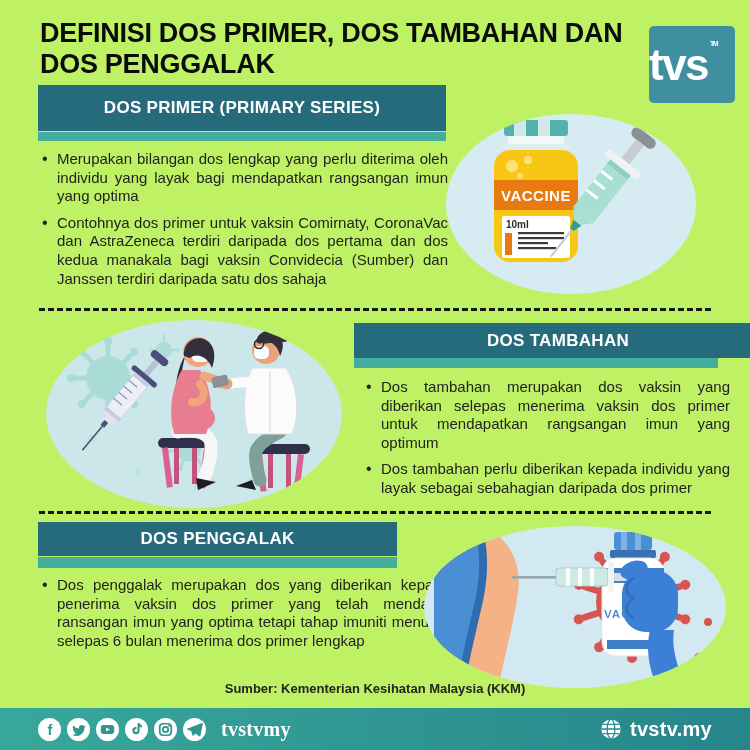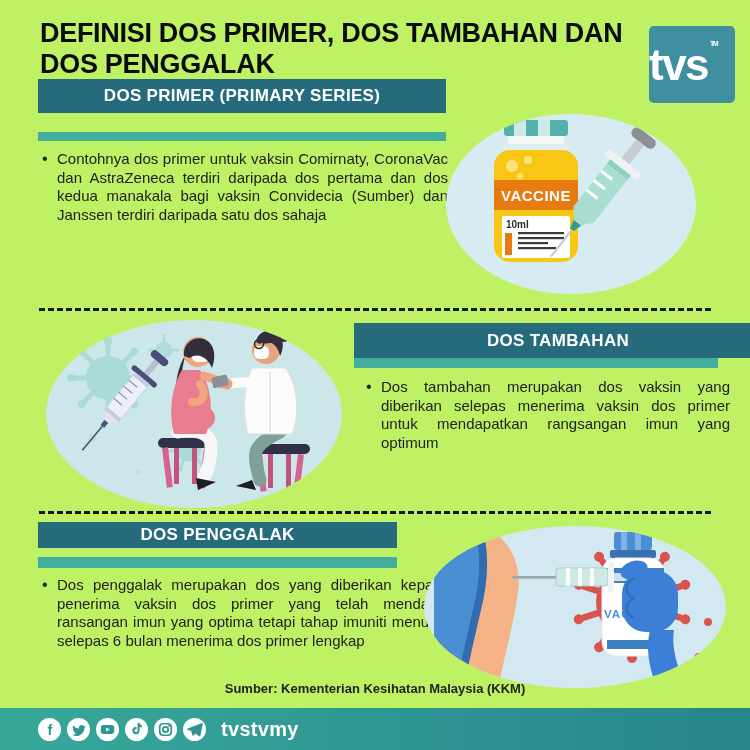--- a/index.html
+++ b/index.html
@@ -21,39 +21,40 @@
   .bullets li::before{content:"\2022";position:absolute;left:2px;top:-1px;font-size:16px;color:#222;}
   .divider{border-top:3px dashed #151515;height:0;}
   .blob{border-radius:50%;overflow:hidden;text-decoration:underline;}
   .blob svg{position:absolute;left:0;top:0;}
   .source{left:0;top:681px;width:750px;text-align:center;font-size:13px;font-weight:bold;color:#232323;}
   .footer{left:0;top:708px;width:750px;height:42px;box-sizing:border-box;
           background:linear-gradient(90deg,#38a89a,#27858c);
           display:flex;align-items:center;justify-content:space-between;padding:0 38px;}
   .social{display:flex;align-items:center;gap:6px;}
   .social svg{display:block;}
-  .handle{color:#fff;font-weight:bold;font-size:20px;margin-left:9px;letter-spacing:0.3px;}
+  .handle{color:#fff;font-weight:bold;font-size:20px;margin-left:9px;letter-spacing:0.3px;font-family:Liberation Serif, serif;}
   .site{display:flex;align-items:center;gap:8px;color:#fff;font-weight:bold;font-size:20px;letter-spacing:0.3px;}
   svg text{font-family:"Liberation Sans",sans-serif;}
 </style>
 </head>
 <body>
 
 <div class="page">
 
   <div class="abs title">DEFINISI DOS PRIMER, DOS TAMBAHAN DAN DOS PENGGALAK</div>
 
   <div class="abs logo">
     <div class="logo-text"><span>tvs</span><span class="logo-tm">TM</span></div>
   </div>
 
-  <div class="abs sec-header" style="left:38px;top:79px;width:408px;height:34px;">DOS PRIMER (PRIMARY SERIES)</div>
+  <div class="abs sec-header" style="left:38px;top:85px;width:408px;height:46px;">DOS PRIMER (PRIMARY SERIES)</div>
   <div class="abs sec-strip" style="left:38px;top:132px;width:408px;height:9px;"></div>
 
   <ul class="abs bullets" style="left:40px;top:150px;width:408px;">
+    <li>Merupakan bilangan dos lengkap yang perlu diterima oleh individu yang layak bagi mendapatkan rangsangan imun yang optima</li>
     <li>Contohnya dos primer untuk vaksin Comirnaty, CoronaVac dan AstraZeneca terdiri daripada dos pertama dan dos kedua manakala bagi vaksin Convidecia (Sumber) dan Janssen terdiri daripada satu dos sahaja</li>
   </ul>
 
   <div class="abs blob" style="left:446px;top:114px;width:250px;height:180px;background:#d6ecf2;">
     <svg width="250" height="180" viewBox="0 0 250 180">
       <g>
         <rect x="58" y="6" width="64" height="16" rx="3" fill="#55b3ae"></rect>
         <rect x="68" y="6" width="12" height="16" fill="#cfe9e7"></rect>
         <rect x="92" y="6" width="12" height="16" fill="#cfe9e7"></rect>
         <rect x="62" y="22" width="56" height="12" fill="#f2f7f7"></rect>
@@ -186,25 +187,26 @@
         <circle cx="238" cy="16" r="6" fill="#322e3c"></circle>
       </g>
     </svg>
   </div>
 
   <div class="abs sec-header" style="left:354px;top:323px;width:408px;height:35px;">DOS TAMBAHAN</div>
   <div class="abs sec-strip" style="left:354px;top:358px;width:364px;height:10px;"></div>
 
   <ul class="abs bullets" style="left:364px;top:378px;width:366px;">
     <li>Dos tambahan merupakan dos vaksin yang diberikan selepas menerima vaksin dos primer untuk mendapatkan rangsangan imun yang optimum</li>
+    <li>Dos tambahan perlu diberikan kepada individu yang layak sebagai sebahagian daripada dos primer</li>
   </ul>
 
   <div class="abs divider" style="left:39px;top:511px;width:672px;"></div>
 
-  <div class="abs sec-header" style="left:38px;top:522px;width:359px;height:26px;">DOS PENGGALAK</div>
+  <div class="abs sec-header" style="left:38px;top:522px;width:359px;height:34px;">DOS PENGGALAK</div>
   <div class="abs sec-strip" style="left:38px;top:557px;width:359px;height:11px;"></div>
 
   <ul class="abs bullets" style="left:40px;top:576px;width:410px;">
     <li>Dos penggalak merupakan dos yang diberikan kepada penerima vaksin dos primer yang telah mendapat ransangan imun yang optima tetapi tahap imuniti menurus selepas 6 bulan menerima dos primer lengkap</li>
   </ul>
 
   <div class="abs blob" style="left:424px;top:526px;width:302px;height:162px;background:#d3e9f2;">
     <svg width="302" height="162" viewBox="0 0 302 162">
       <defs>
         <g id="rspk">
@@ -297,15 +299,25 @@
         <rect x="6" y="6" width="12" height="12" rx="3.4" fill="none" stroke="#2f958f" stroke-width="1.8"></rect>
         <circle cx="12" cy="12" r="2.8" fill="none" stroke="#2f958f" stroke-width="1.8"></circle>
         <circle cx="15.6" cy="8.2" r="1" fill="#2f958f"></circle>
       </svg>
       <svg width="23" height="23" viewBox="0 0 24 24">
         <circle cx="12" cy="12" r="12" fill="#fff"></circle>
         <path fill="#2f958f" d="M19.8 5.1 4.9 10.9c-.8.3-.8 1.1-.1 1.4l3.7 1.2 1.4 4.4c.2.6.8.7 1.2.3l2-2 3.8 2.8c.5.4 1.2.1 1.3-.6l2.4-12c.2-.8-.5-1.4-1.3-1.1z"></path>
       </svg>
       <span class="handle">tvstvmy</span>
     </div>
+    <div class="site">
+      <svg width="22" height="22" viewBox="0 0 24 24">
+        <circle cx="12" cy="12" r="10.5" fill="#fff"></circle>
+        <g stroke="#2a8c8e" stroke-width="1.4" fill="none">
+          <ellipse cx="12" cy="12" rx="4.2" ry="10.5"></ellipse>
+          <path d="M1.5,12 h21 M3.4,7 h17.2 M3.4,17 h17.2"></path>
+        </g>
+      </svg>
+      <span>tvstv.my</span>
+    </div>
   </div>
 
 </div>
 
 </body></html>

